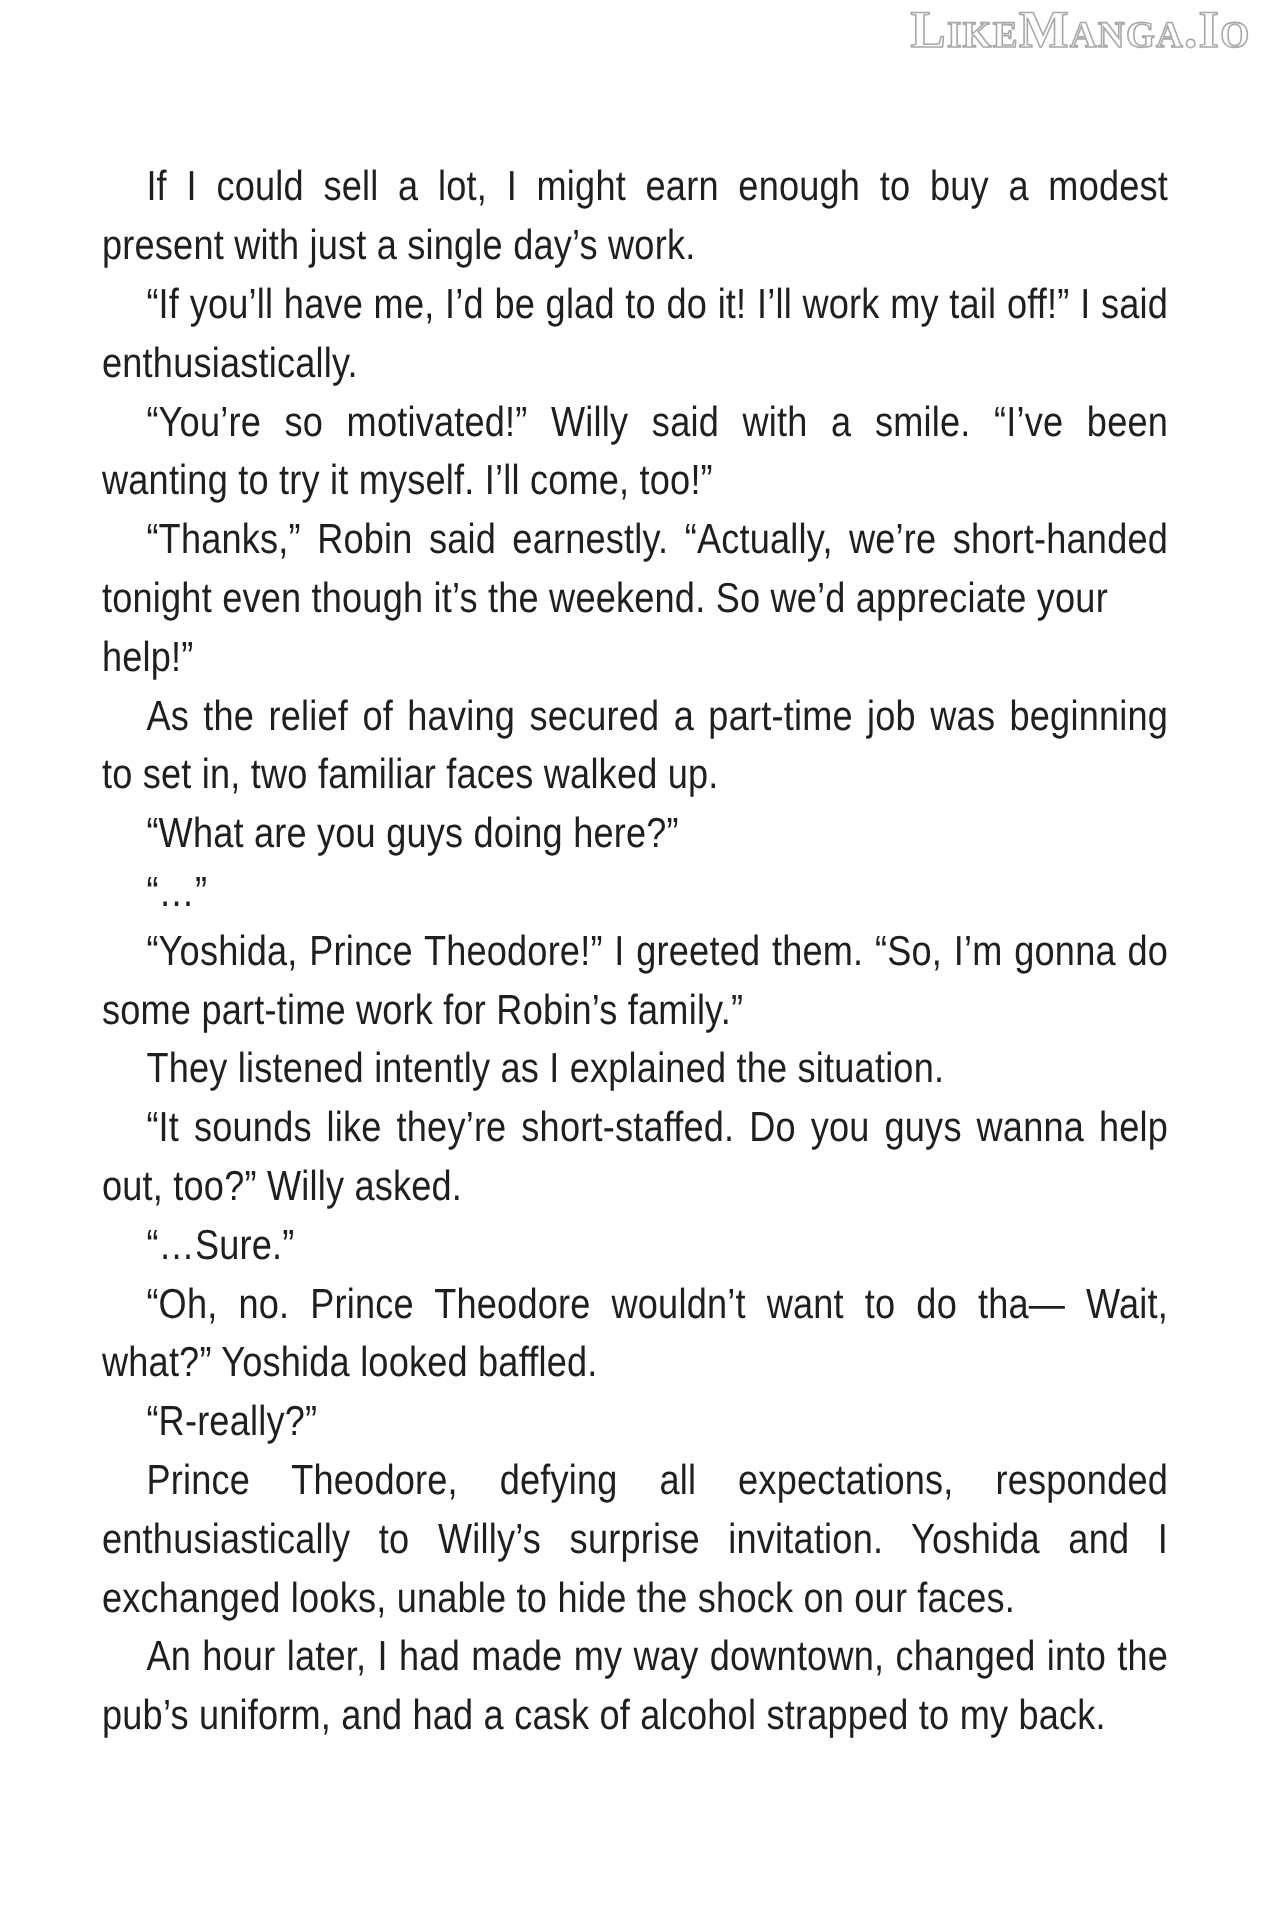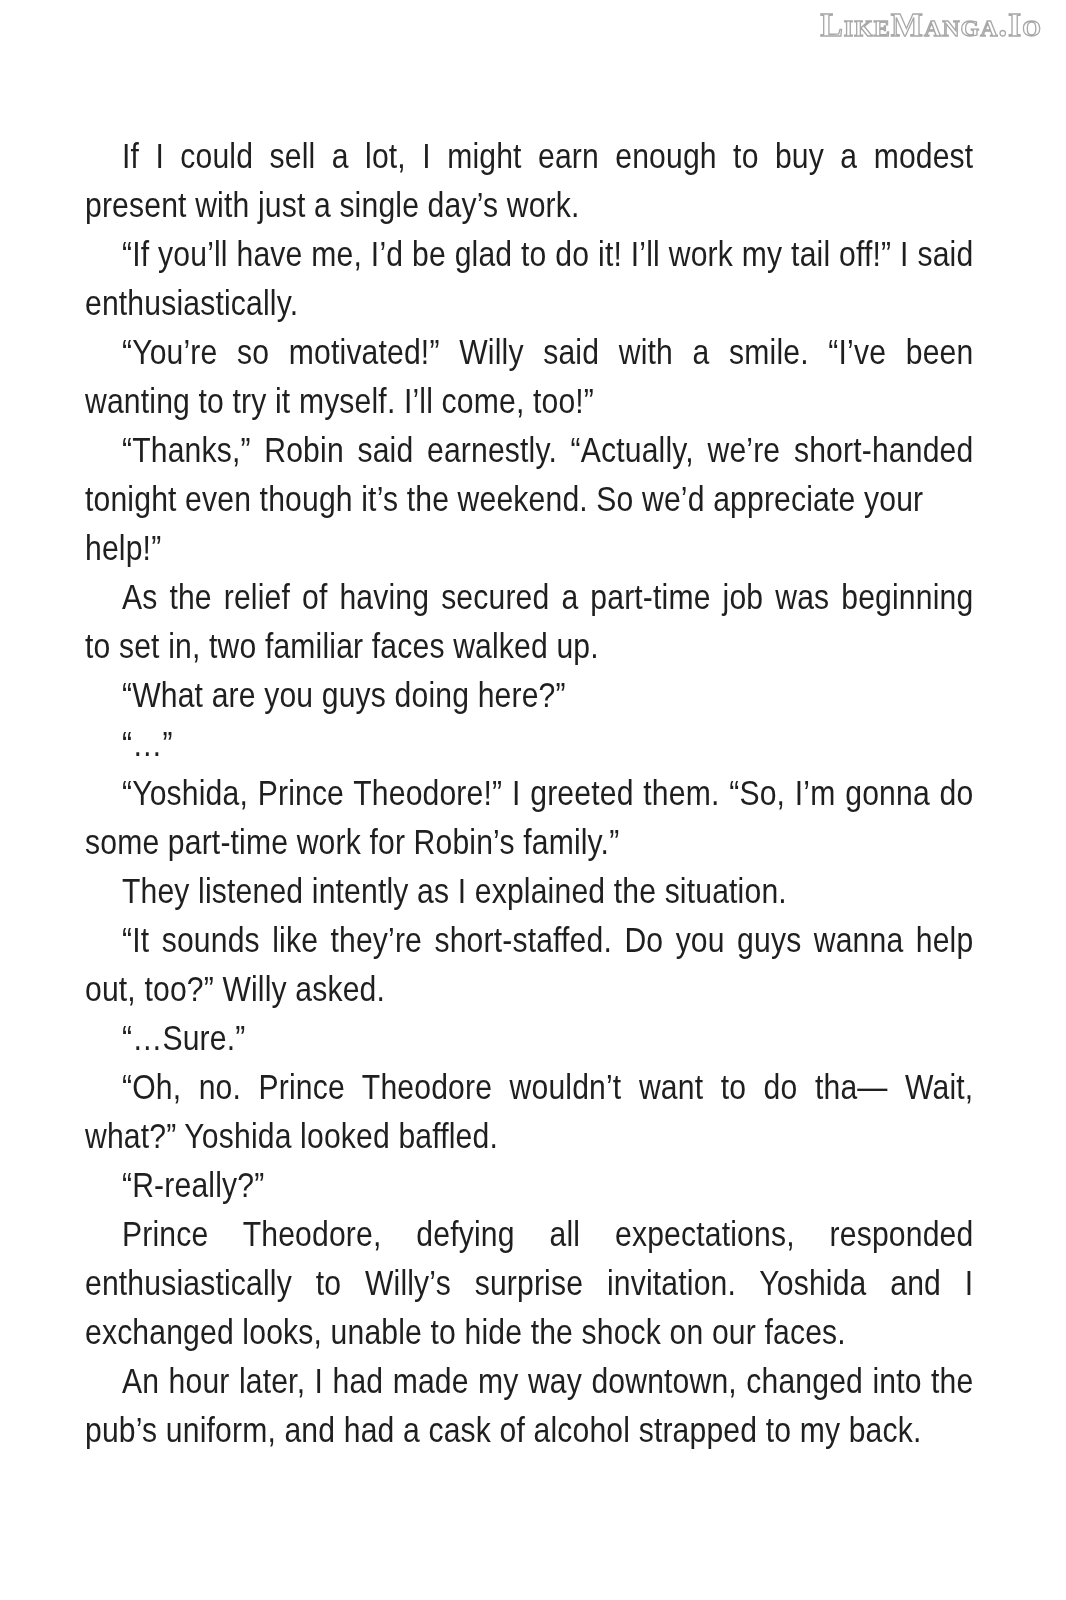--- a/index.html
+++ b/index.html
@@ -14,21 +14,21 @@
     overflow: hidden;
     font-family: "Liberation Sans", sans-serif;
   }
   .watermark {
     position: absolute;
     top: 1px;
     right: 24px;
     font-family: "Liberation Serif", serif;
     font-weight: bold;
     font-variant: small-caps;
-    font-size: 34px;
+    font-size: 44px;
     line-height: 48px;
     letter-spacing: 1px;
     color: #ffffff;
     -webkit-text-stroke: 1.3px #a8a8a8;
     user-select: none;
   }
   .page-text {
     position: absolute;
     left: 85px;
     top: 131px;

